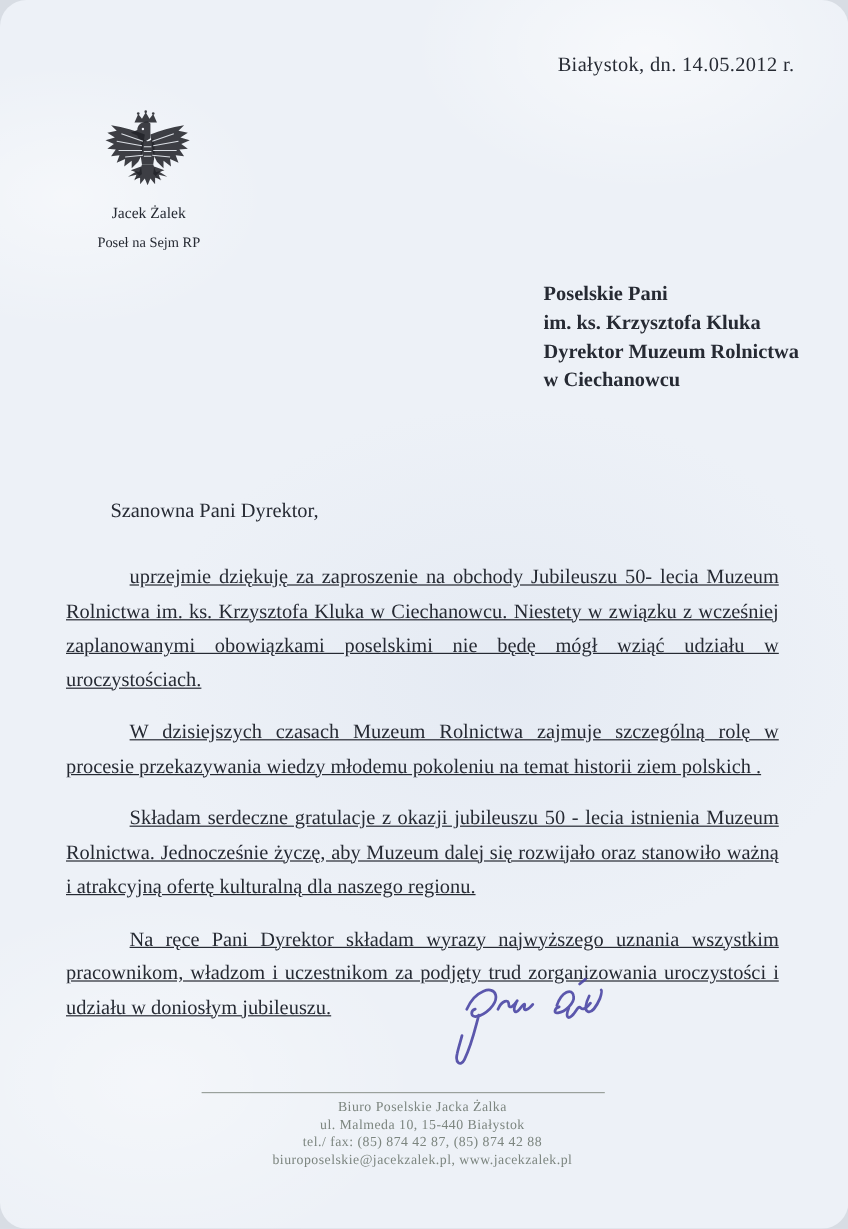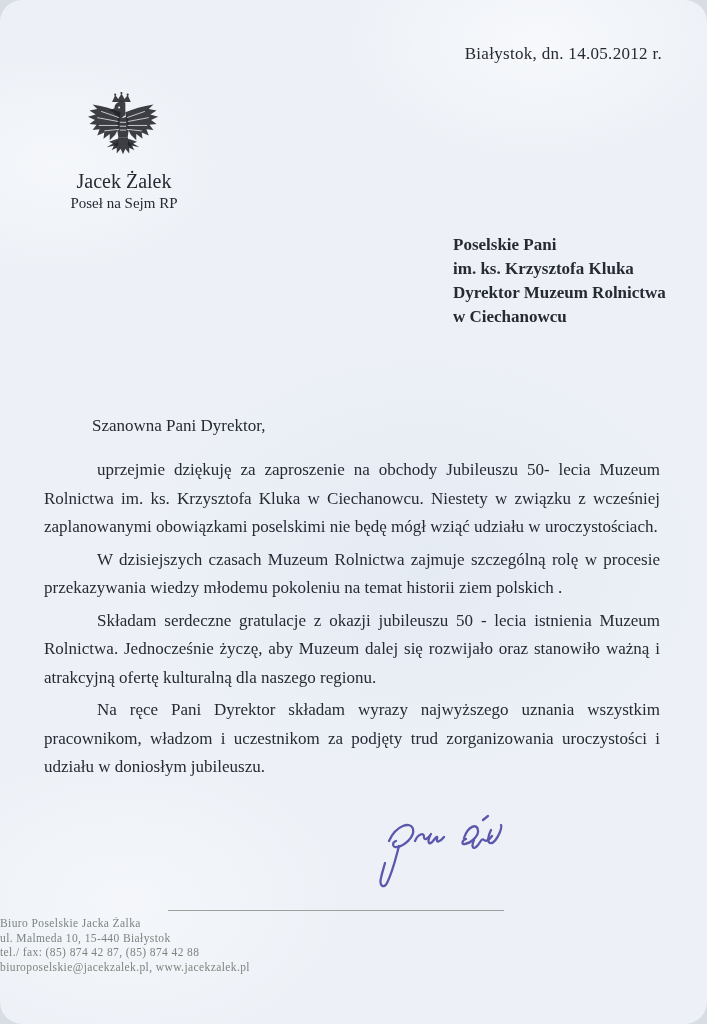--- a/index.html
+++ b/index.html
@@ -36,29 +36,29 @@
     top: 90px;
     width: 78px;
     height: 74px;
   }
   .sender-name {
     position: absolute;
     left: 34px;
     top: 170px;
     width: 180px;
     text-align: center;
-    font-size: 20px;
+    font-size: 13px;
   }
   .sender-title {
     position: absolute;
     left: 34px;
     top: 195px;
     width: 180px;
     text-align: center;
-    font-size: 15px;
+    font-size: 12px;
   }
   .recipient {
     position: absolute;
     left: 453px;
     top: 233px;
     font-weight: bold;
     font-size: 17px;
     line-height: 24px;
     white-space: nowrap;
   }
@@ -71,22 +71,23 @@
   .body-text {
     position: absolute;
     left: 40px;
     top: 452px;
     width: 624px;
     font-size: 17px;
     line-height: 28.5px;
     text-align: justify;
   }
   .body-text p {
-    margin: 4px;
+    margin: 15px;
     text-indent: 53px;
+    text-decoration: underline;
   }
   .closing {
     position: absolute;
     left: 363px;
     top: 773px;
     font-size: 17px;
   }
   .signature {
     position: absolute;
     left: 366px;
@@ -100,20 +101,21 @@
     top: 910px;
     width: 336px;
     height: 1px;
     background: #9aa19c;
   }
   .footer {
     position: absolute;
     left: 0;
     top: 916px;
     width: 704px;
+    text-align: center;
     font-size: 11.5px;
     line-height: 14.5px;
     color: #7c857f;
     letter-spacing: 0.4px;
   }
 </style>
 </head>
 <body>
 
 <div class="page">

